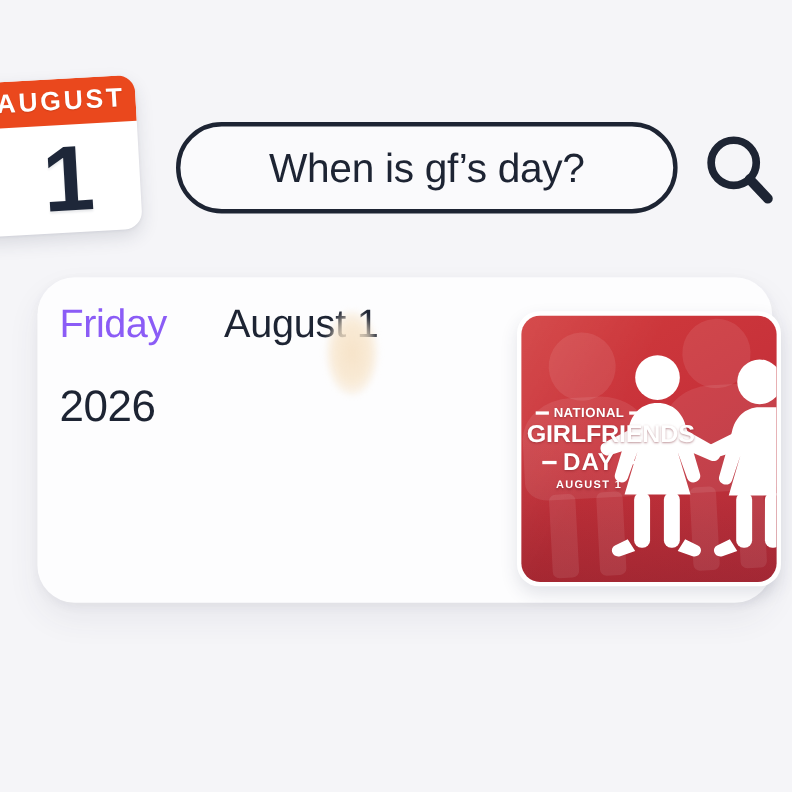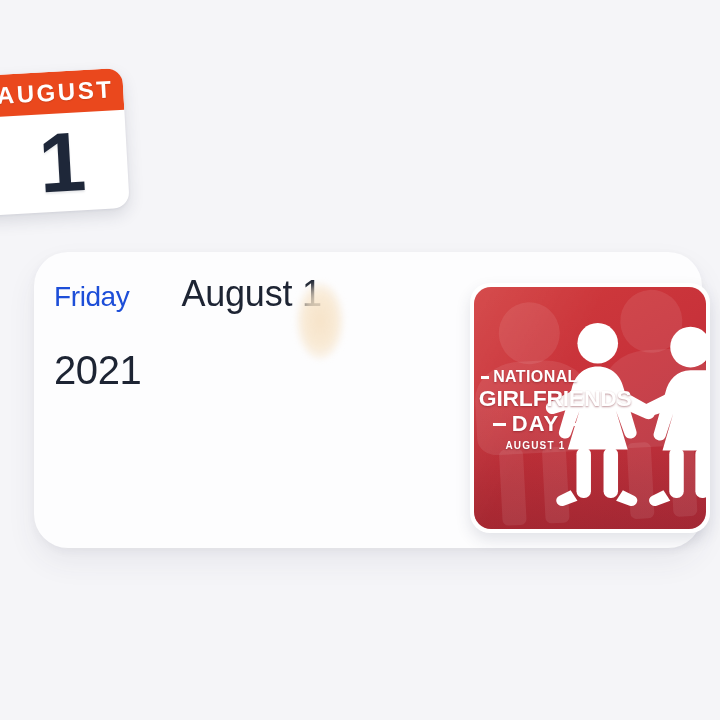--- a/index.html
+++ b/index.html
@@ -133,22 +133,22 @@
     left: 10px;
     top: 24px;
     width: 420px;
   }
   .date-line-1 {
     display: flex;
     align-items: baseline;
     white-space: nowrap;
   }
   .weekday {
-    color: #1d4ed8;
-    font-size: 28px;
+    color: #8b5cf6;
+    font-size: 36px;
     line-height: 1;
     letter-spacing: -0.4px;
     padding-left: 10px;
   }
   .month-day {
     color: #1d2433;
     font-size: 36px;
     line-height: 1;
     letter-spacing: -0.2px;
     padding-left: 52px;
@@ -236,21 +236,21 @@
     left: 3%;
     top: 34%;
     width: 47%;
     text-align: center;
     color: #ffffff;
     line-height: 1;
     text-shadow: 0 1px 2px rgba(110,20,30,0.45);
     z-index: 4;
   }
   .pt-national {
-    font-size: 16px;
+    font-size: 12px;
     font-weight: bold;
     letter-spacing: 0.4px;
     display: flex;
     align-items: center;
     justify-content: center;
     gap: 4px;
   }
   .pt-national::before,
   .pt-national::after {
     content: "";
@@ -301,29 +301,40 @@
 
   <div class="calendar-icon">
     <div class="calendar-band">
       <span class="calendar-band-label">AUGUST</span>
     </div>
     <div class="calendar-day">
       <span class="calendar-day-number">1</span>
     </div>
   </div>
 
+  <div class="search-row">
+    <div class="search-pill" aria-placeholder="Search">
+      <span class="search-text">When is gf’s day?</span>
+    </div>
+    <div class="search-icon-btn">
+      <svg viewBox="0 0 70 70" width="70" height="70" aria-hidden="true">
+        <circle cx="30" cy="28" r="20.5" fill="none" stroke="#1d2433" stroke-width="7"></circle>
+        <line x1="44.5" y1="43" x2="61" y2="60.5" stroke="#1d2433" stroke-width="9" stroke-linecap="round"></line>
+      </svg>
+    </div>
+  </div>
 
   <div class="result-card">
 
     <div class="date-block">
       <div class="date-line-1">
         <span class="weekday">Friday</span>
         <span class="month-day">August 1</span>
       </div>
-      <div class="year">2021</div>
+      <div class="year">2026</div>
     </div>
 
     <div class="thumb">
       <div class="thumb-inner">
         <div class="poster">
           <div class="poster-sheen"></div>
           <div class="ghost ghost-head-a"></div>
           <div class="ghost ghost-body-a"></div>
           <div class="ghost ghost-leg-a"></div>
           <div class="ghost ghost-leg-a2"></div>

